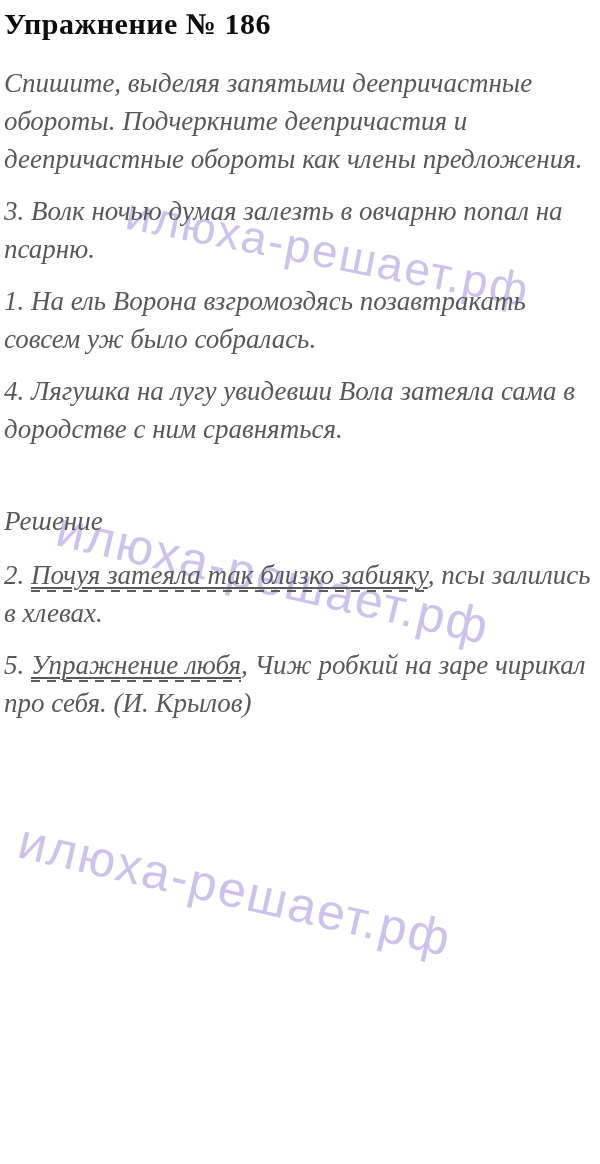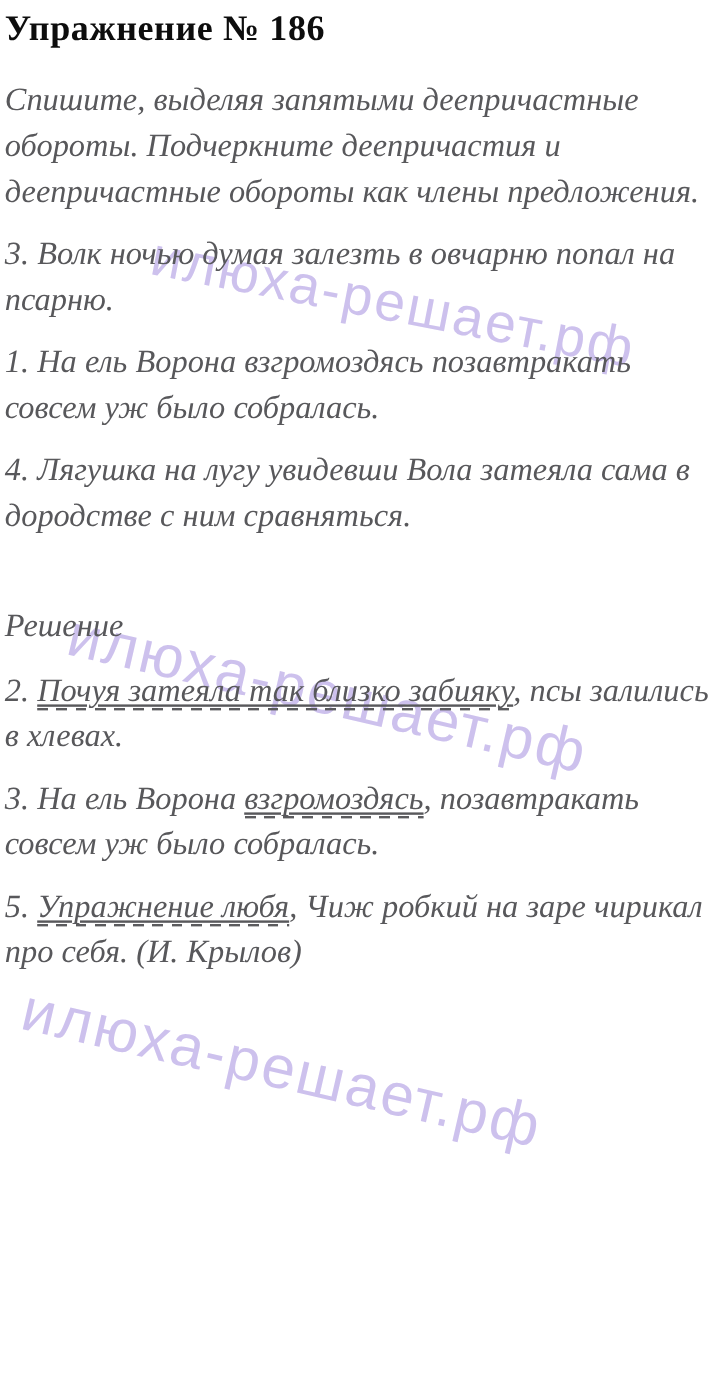--- a/index.html
+++ b/index.html
@@ -85,19 +85,18 @@
 
     <p class="para">3. Волк ночью думая залезть в овчарню попал на псарню.</p>
     <p class="para">1. На ель Ворона взгромоздясь позавтракать совсем уж было собралась.</p>
     <p class="para">4. Лягушка на лугу увидевши Вола затеяла сама в дородстве с ним сравняться.</p>
 
     <p class="para sol-heading">Решение</p>
 
 
     <p class="para"><span>2. </span><span class="undl">Почуя затеяла так близко забияку</span><span>, псы залились в хлевах.</span></p>
 
-    <p class="para"><span>3. На ель Ворона </span><span class="undl">взгромоздясь</span><span>, позавтракать совсем уж было собралась.</span></p>
 
 
     <p class="para"><span>5. </span><span class="undl">Упражнение любя</span><span>, Чиж робкий на заре чирикал про себя. (И. Крылов)</span></p>
 
   </div>
 </div>
 
 </body></html>

